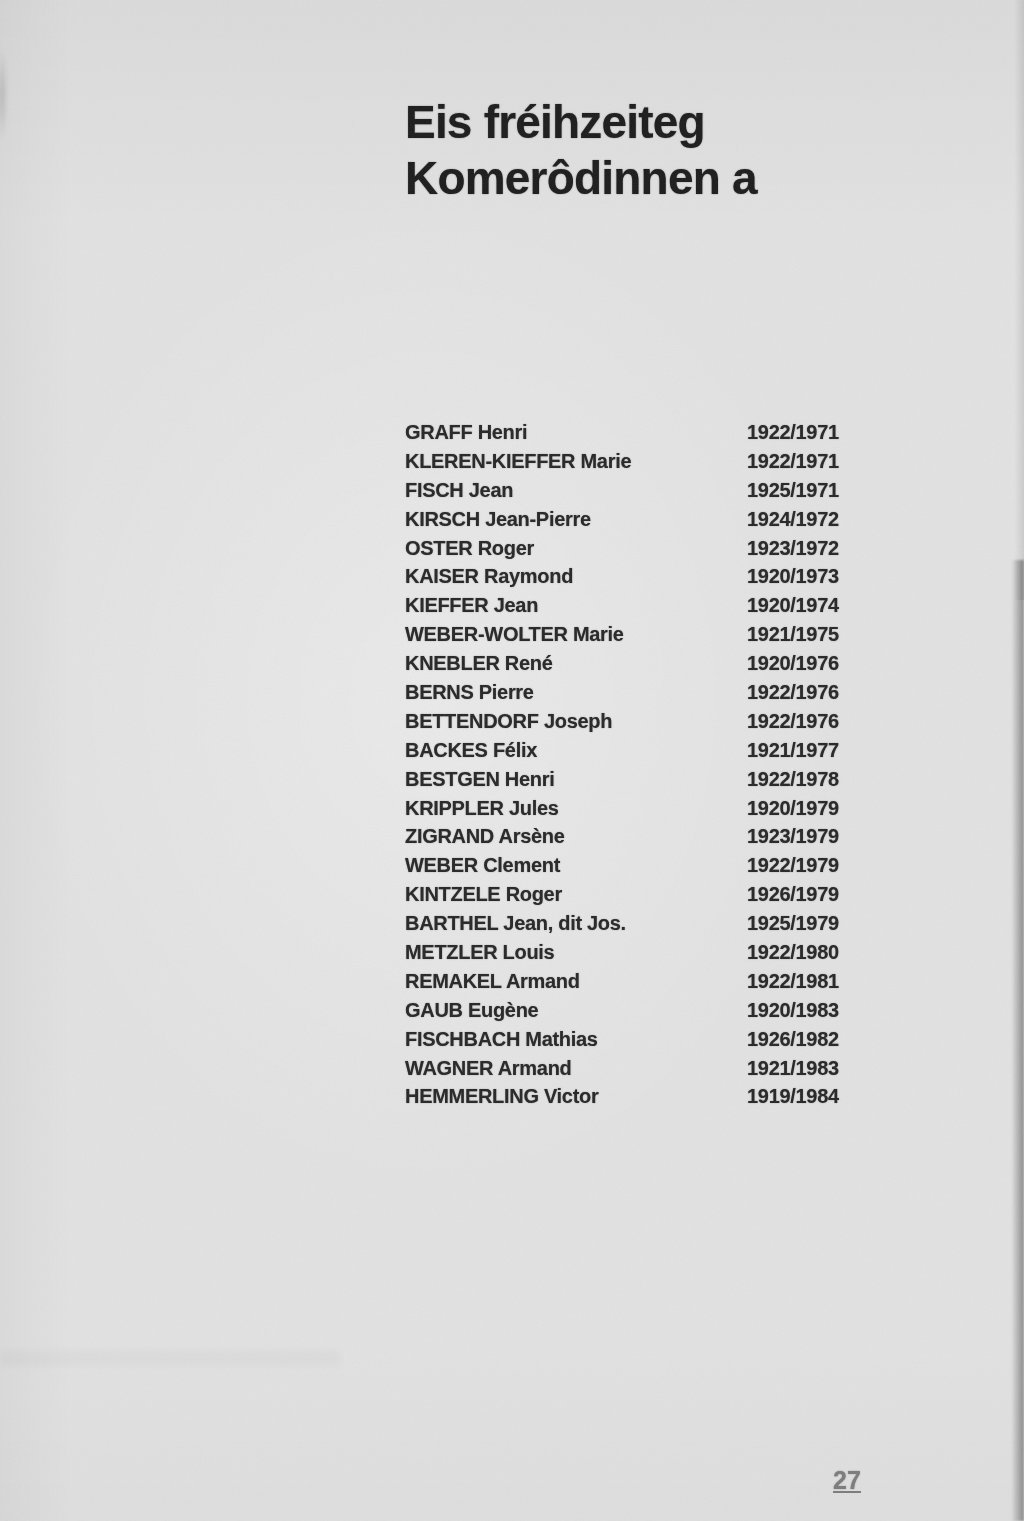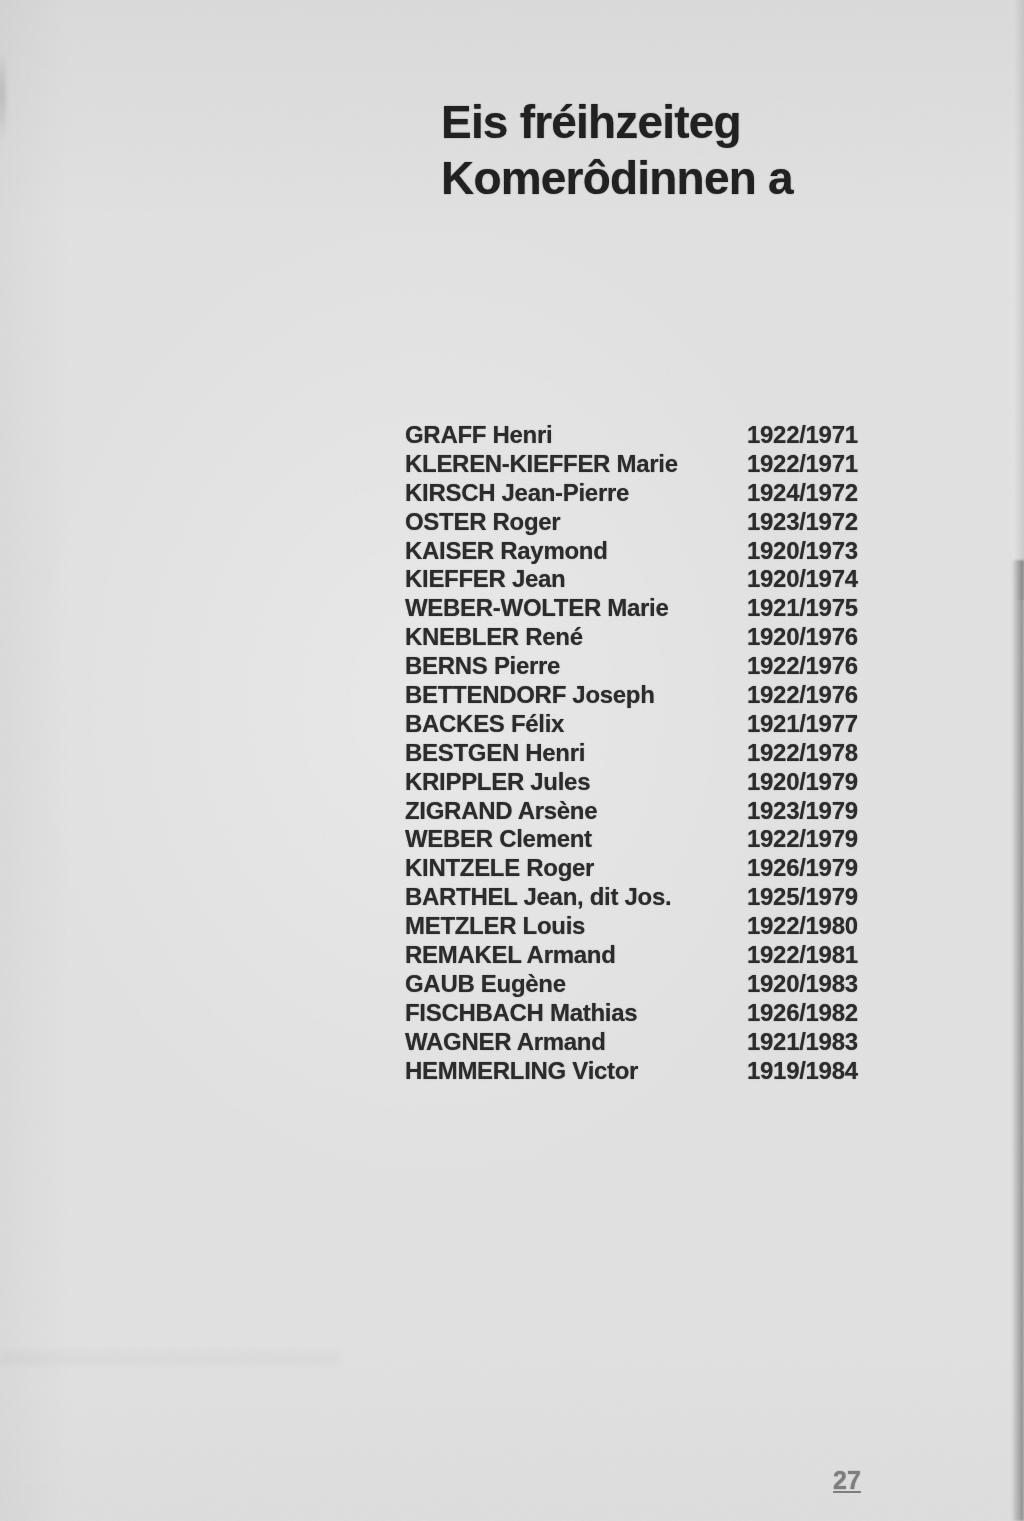--- a/index.html
+++ b/index.html
@@ -25,33 +25,32 @@
     left: 405px;
     top: 94px;
     font-size: 46px;
     line-height: 56px;
     font-weight: 700;
     letter-spacing: -0.8px;
     color: #1b1b1b;
     text-shadow: 0 0 1.4px rgba(20,20,20,0.55);
     filter: blur(0.35px);
     white-space: nowrap;
-    margin-left: 36px;
   }
   .memorial-list {
     position: absolute;
     left: 405px;
     top: 419px;
     width: 500px;
     filter: blur(0.3px);
   }
   .row {
     position: relative;
     height: 28.9px;
-    font-size: 24px;
+    font-size: 20px;
     font-weight: 700;
     letter-spacing: -0.3px;
     color: #262626;
     text-shadow: 0 0 1.2px rgba(25,25,25,0.5);
     white-space: nowrap;
   }
   .row .name {
     position: absolute;
     left: 0;
     top: 2px;
@@ -121,20 +120,24 @@
     <div class="row">
       <span class="name">GRAFF Henri</span>
       <span class="years">1922/1971</span>
     </div>
 
     <div class="row">
       <span class="name">KLEREN-KIEFFER Marie</span>
       <span class="years">1922/1971</span>
     </div>
 
+    <div class="row">
+      <span class="name">FISCH Jean</span>
+      <span class="years">1925/1971</span>
+    </div>
 
     <div class="row">
       <span class="name">KIRSCH Jean-Pierre</span>
       <span class="years">1924/1972</span>
     </div>
 
     <div class="row">
       <span class="name">OSTER Roger</span>
       <span class="years">1923/1972</span>
     </div>

